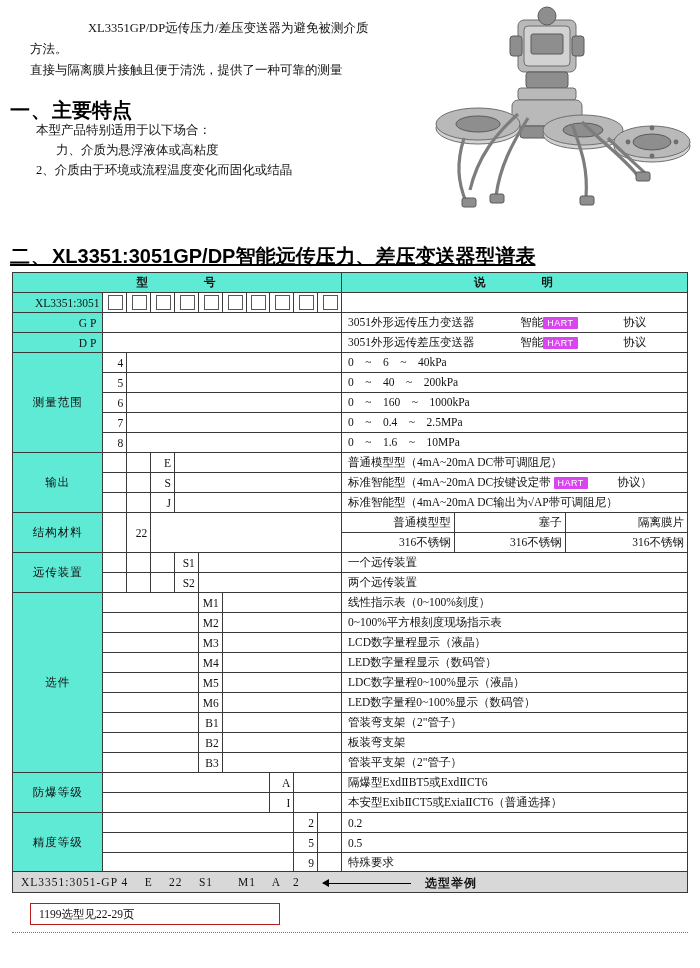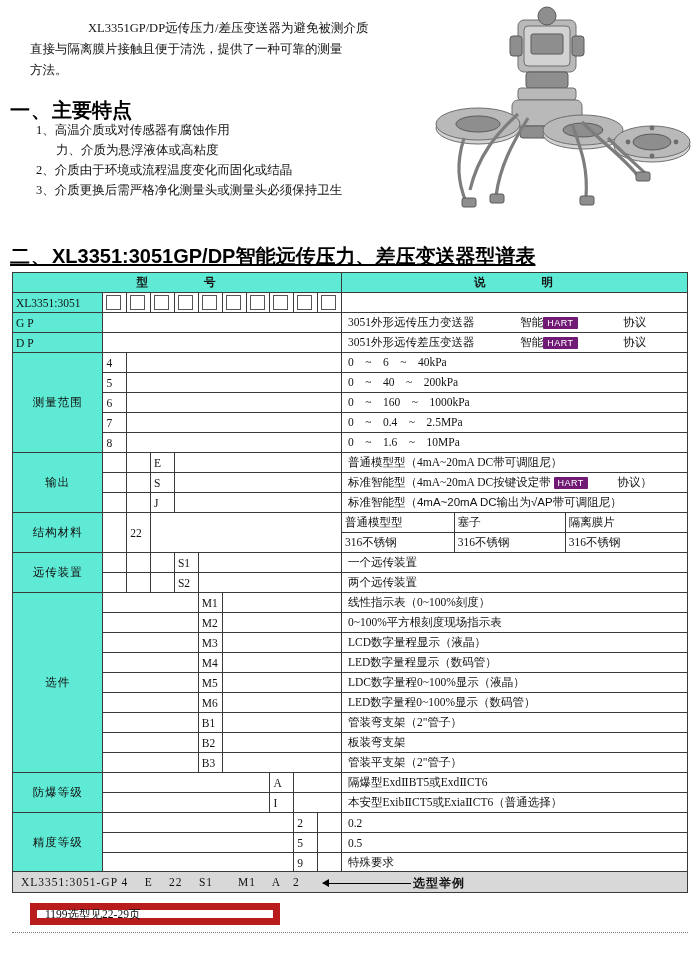--- a/index.html
+++ b/index.html
@@ -62,81 +62,81 @@
     font-size: 11.5px;
     font-family: "Liberation Serif", "DejaVu Serif", serif;
   }
   table.model td, table.model th {
     border: 1px solid #3a3a3a;
     padding: 2px 3px;
     height: 20px;
     vertical-align: middle;
   }
   .shade { background: #5eead4; }
-  .ctr { text-align: left; }
+  .ctr { text-align: right; }
   .lft { text-align: left; padding-left: 6px !important; }
   .hdr { font-weight: bold; text-align: center; letter-spacing: 2px; }
   .vhead { text-align:center; font-weight:normal; letter-spacing:1px; }
   .sp { letter-spacing: 3px; }
   .blank-box {
     display:inline-block;
     width: 15px; height: 15px;
     border: 1px solid #555;
     background: #fff;
     vertical-align: middle;
   }
   .hart {
     display:inline-block;
-    background: #701a75;
+    background: #d946ef;
     color: #fff;
     font-size: 9px;
     padding: 0 4px;
     border-radius: 1px;
     line-height: 12px;
     font-family: "Liberation Sans", sans-serif;
     letter-spacing: 0.5px;
   }
-  .rad { font-family: Liberation Sans, sans-serif; margin-left: 16px; }
+  .rad { font-family: Liberation Serif, serif; margin-left: 16px; }
 
   
   .example {
     position: absolute;
     left: 12px; top: 871px;
     width: 676px; height: 22px;
     background: #d8d8d8;
     border: 1px solid #3a3a3a;
     font-size: 11.5px;
     display: flex;
     align-items: center;
   }
   .example .code {
     padding-left: 8px;
     letter-spacing: 1px;
     white-space: pre;
   }
   .example .arrowwrap {
     position:absolute; left: 310px; top: 0; height: 22px;
-    display:flex; align-items:center; gap: 2px;
+    display:flex; align-items:center; gap: 14px;
   }
   .example .arrow-line {
     display:inline-block; position:relative; width: 88px; height: 1px; background:#000;
   }
   .example .arrow-line:before{
     content:""; position:absolute; left:-1px; top:-3.5px;
     border-top:4px solid transparent; border-bottom:4px solid transparent;
     border-right:7px solid #000;
   }
   .example .exlabel { font-weight: bold; letter-spacing: 1px; font-family:"Liberation Sans", sans-serif; font-size:12px;}
 
   
   .notebox {
     position: absolute;
     left: 30px; top: 903px;
     width: 250px; height: 22px;
-    border: 7px solid #b91c1c;
+    border: 1px solid #b91c1c;
     font-size: 11.5px;
     display:flex; align-items:center;
     padding-left: 8px;
   }
   .footnote {
     position: absolute;
     left: 12px; top: 940px;
     font-size: 11.5px;
   }
   .dots {
@@ -151,22 +151,22 @@
   .ph-light{ fill:#d2d2d2; stroke:#6e6e6e; stroke-width:1; }
   .ph-cable{ fill:none; stroke:#7d7d7d; stroke-width:3.2; }
 </style>
 </head>
 <body>
 
 <div class="page">
 
   <div class="intro">
     <p class="l1">XL3351GP/DP远传压力/差压变送器为避免被测介质</p>
+    <p>方法。</p>
     <p>直接与隔离膜片接触且便于清洗，提供了一种可靠的测量</p>
-    <p>方法。</p>
   </div>
 
   <div class="photo">
     <svg width="295" height="215" viewBox="0 0 295 215" xmlns="http://www.w3.org/2000/svg">
 
       <g>
         <rect x="118" y="14" width="58" height="52" rx="6" class="ph-body"></rect>
         <rect x="124" y="20" width="46" height="40" rx="4" class="ph-light"></rect>
         <rect x="131" y="28" width="32" height="20" rx="2" class="ph-dark"></rect>
         <circle cx="147" cy="10" r="9" class="ph-dark"></circle>
@@ -215,24 +215,23 @@
       <rect x="180" y="190" width="14" height="9" rx="2" class="ph-dark"></rect>
       <rect x="236" y="166" width="14" height="9" rx="2" class="ph-dark"></rect>
     </svg>
   </div>
 
   <div class="h-sec h1">
     <span class="num">一、</span><span>主要特点</span>
   </div>
 
   <div class="feat">
-    <p class="ind">1、高温介质或对传感器有腐蚀作用</p>
+    <p>本型产品特别适用于以下场合：</p>
     <p class="ind2">力、介质为悬浮液体或高粘度</p>
     <p class="ind">2、介质由于环境或流程温度变化而固化或结晶</p>
-    <p class="ind">3、介质更换后需严格净化测量头或测量头必须保持卫生</p>
   </div>
 
   <div class="h-sec h2">
     <span class="num">二、</span><span>XL3351:3051GP/DP智能远传压力、差压变送器型谱表</span>
   </div>
 
   <table class="model">
     <colgroup>
       <col style="width:92px">
       <col style="width:24px">

